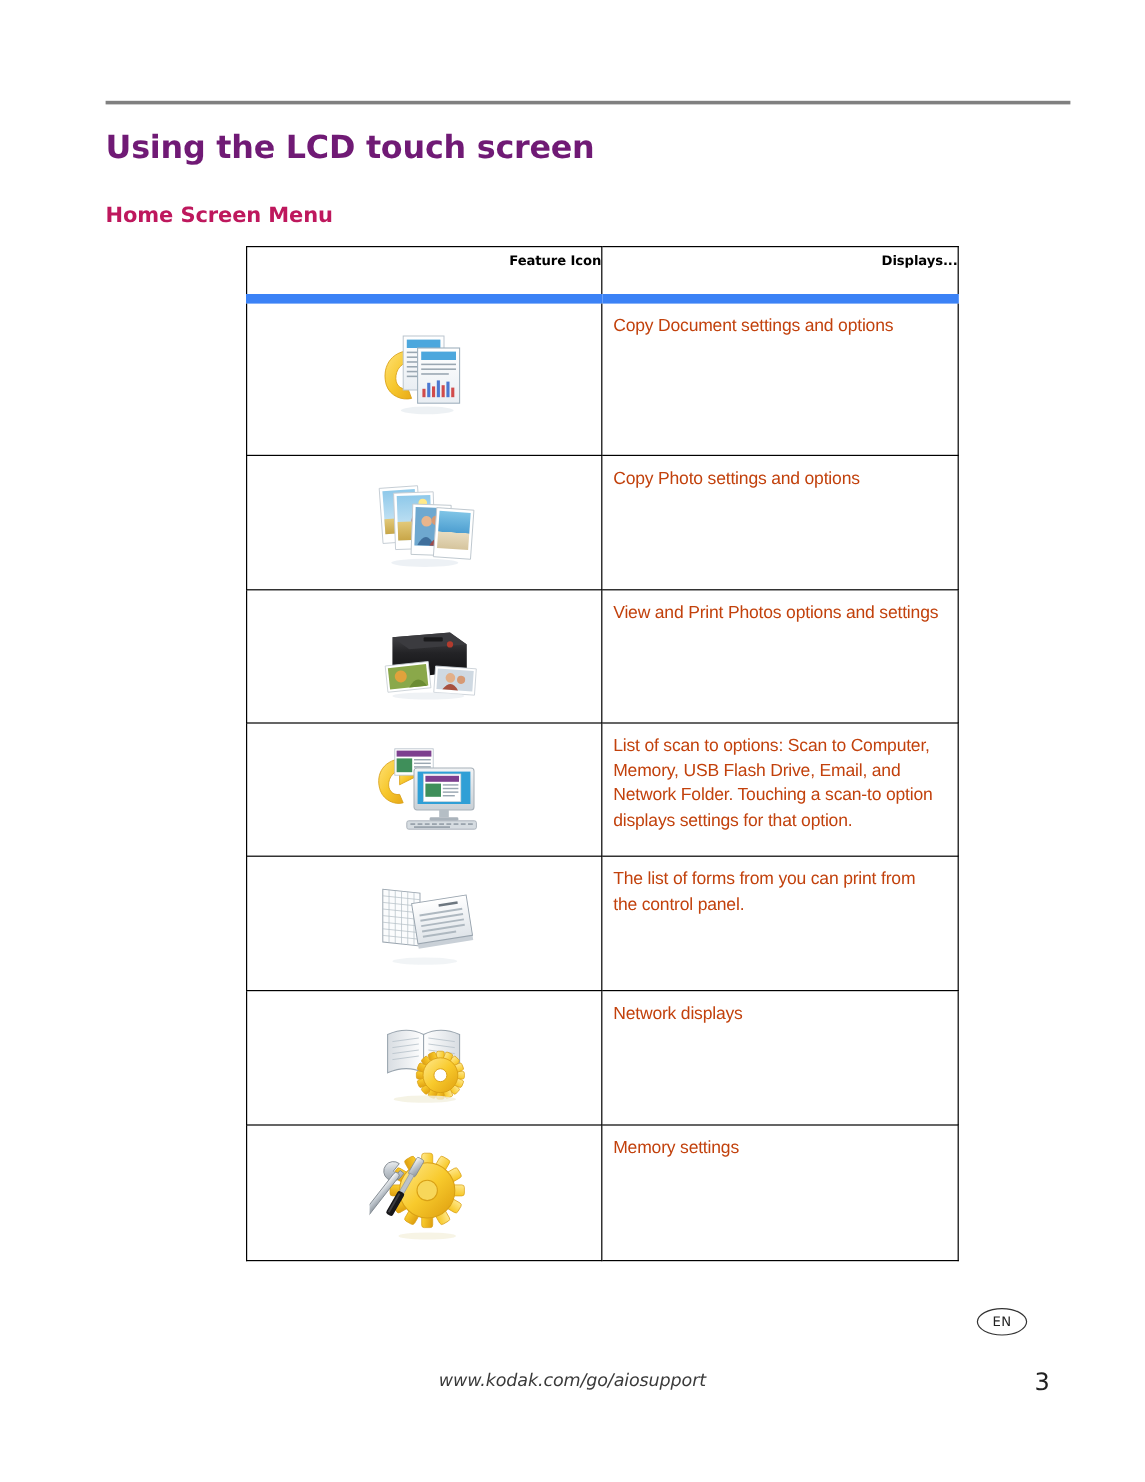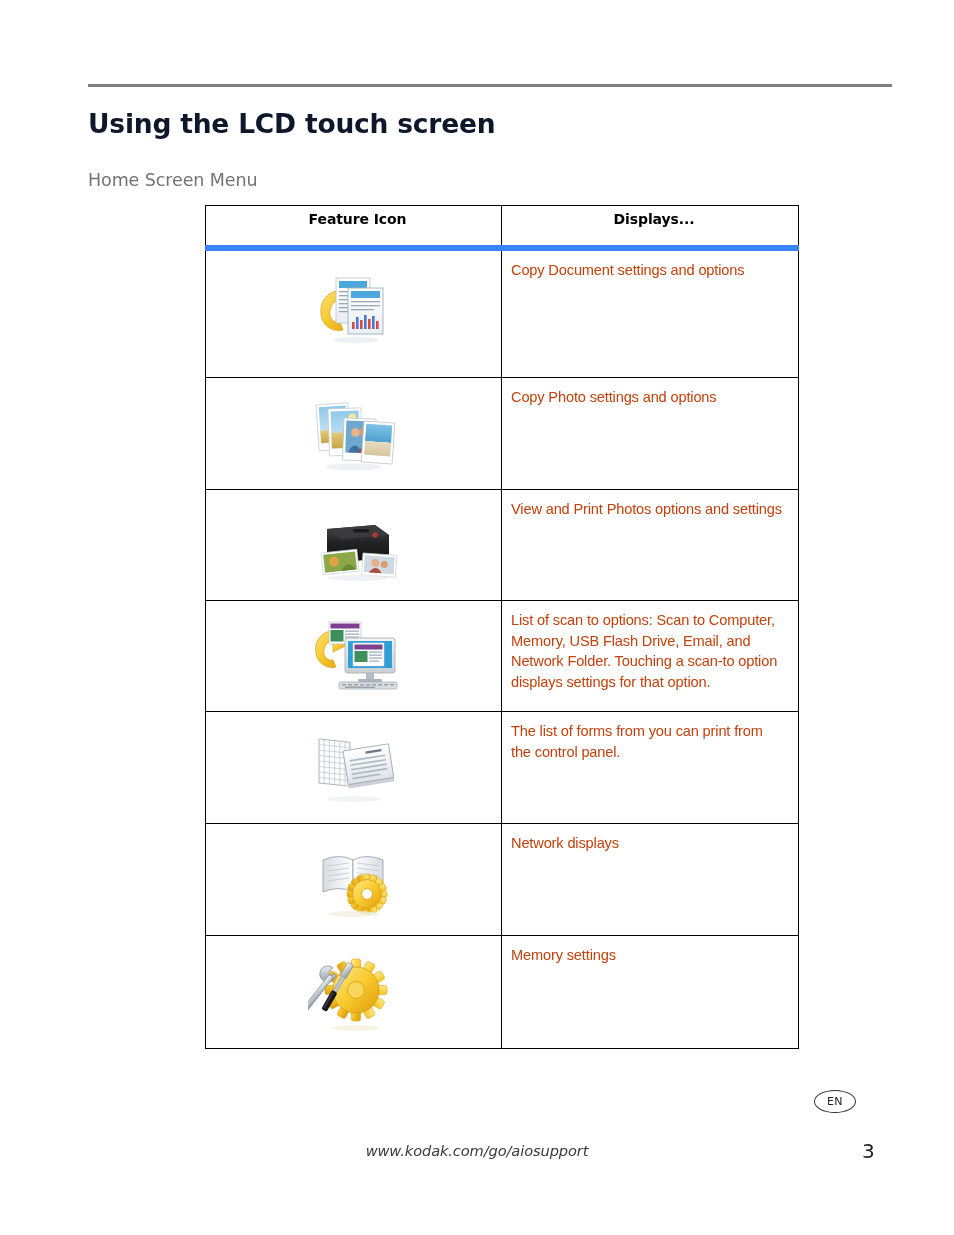--- a/index.html
+++ b/index.html
@@ -48,31 +48,31 @@
 
   
   .h1 {
     position: absolute;
     left: 88px;
     top: 108px;
     font-family: "DejaVu Sans", sans-serif;
     font-size: 26.5px;
     font-weight: bold;
     letter-spacing: -0.2px;
-    color: #0f172a;
+    color: #701a75;
   }
   .h2 {
     position: absolute;
     left: 88px;
     top: 170px;
     font-family: "DejaVu Sans", sans-serif;
     font-size: 17.5px;
-    font-weight: normal;
+    font-weight: bold;
     letter-spacing: -0.1px;
-    color: #737373;
+    color: #be185d;
   }
 
   
   .tbl {
     position: absolute;
     left: 205px;
     top: 205px;
     width: 575px;
     border-collapse: collapse;
     table-layout: fixed;
@@ -80,26 +80,26 @@
   .tbl td, .tbl th {
     border: 1px solid #000;
     padding: 0;
     vertical-align: top;
   }
   .col-icon { width: 287px; }
   .col-desc { width: 288px; }
 
   .tbl thead th {
     height: 30px;
-    border-bottom: 6px solid #3b82f6;
-    text-align: center;
+    border-bottom: 8px solid #3b82f6;
+    text-align: right;
     padding: 5px 0 4px 8px;
     font-family: "DejaVu Sans", sans-serif;
     font-weight: bold;
-    font-size: 14px;
+    font-size: 11px;
     color: #000;
     letter-spacing: -0.1px;
   }
 
   .desc {
     padding: 9px 12px 6px 9px;
     font-family: Liberation Sans, sans-serif;
     font-size: 14.6px;
     line-height: 1.42;
     color: #c2410c;

